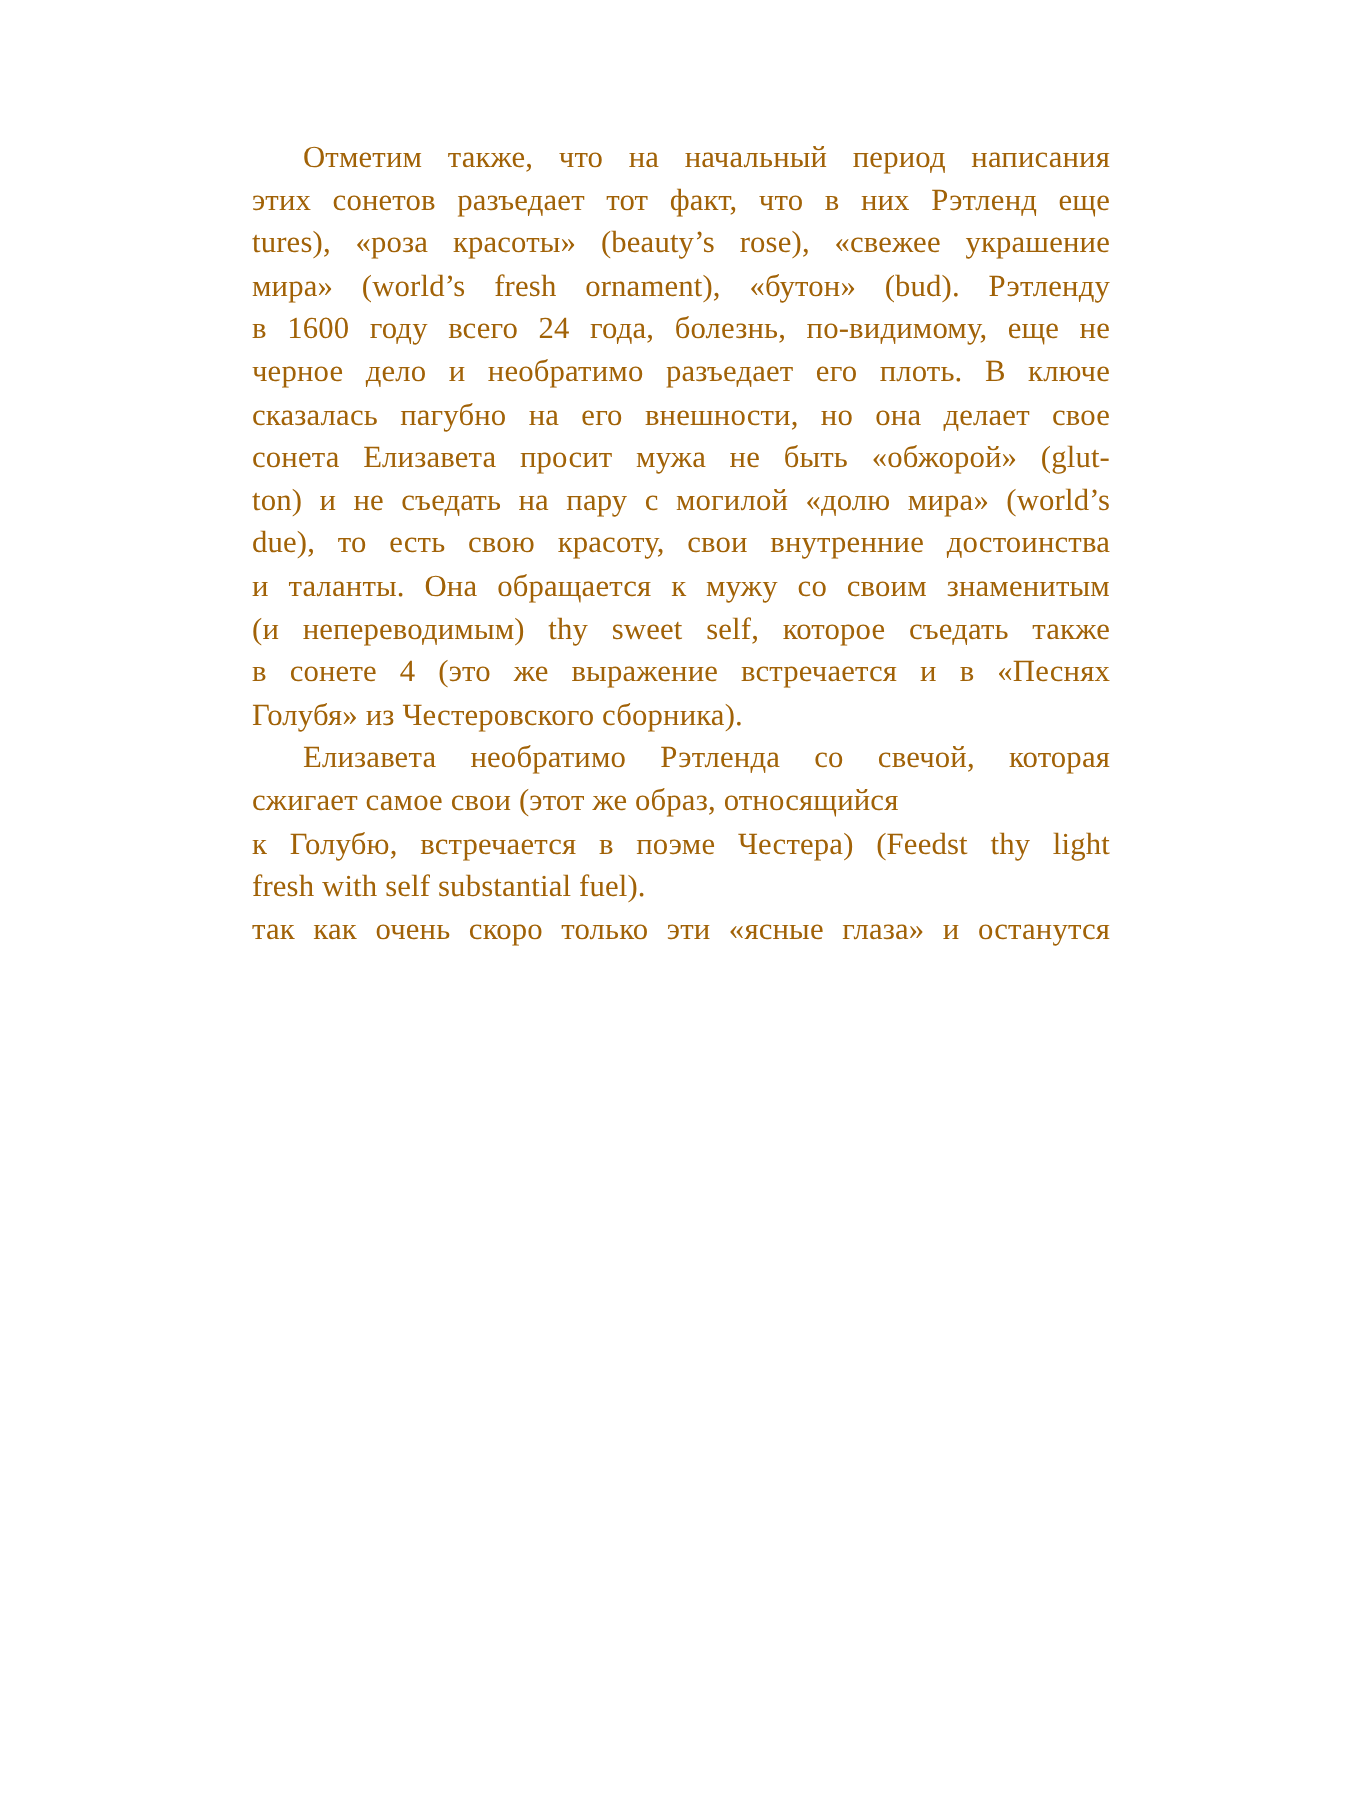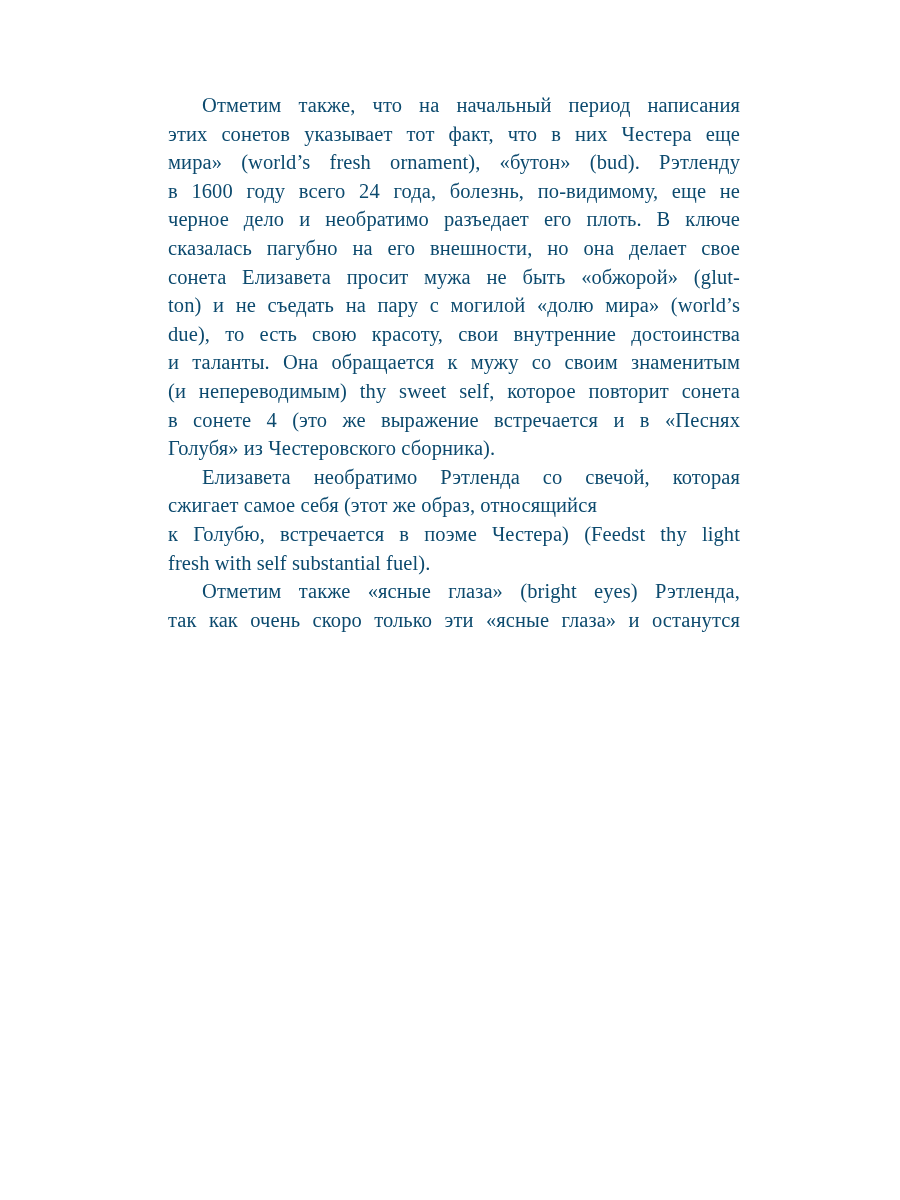--- a/index.html
+++ b/index.html
@@ -15,21 +15,21 @@
     overflow: hidden;
     font-family: "Liberation Serif", serif;
   }
   .textblock {
     position: absolute;
     left: 168px;
     top: 91px;
     width: 572px;
     font-size: 20.5px;
     line-height: 28.6px;
-    color: #0c4a6e;
+    color: #a16207;
     letter-spacing: 0.1px;
   }
   .para {
     margin: 0;
     padding: 0;
   }
   .line {
     text-align: justify;
     text-align-last: justify;
     height: 28.6px;
@@ -44,40 +44,40 @@
   }
 </style>
 </head>
 <body>
 
 <div class="page">
   <div class="textblock">
 
     <div class="para">
       <div class="line indent">Отметим также, что на начальный период написания</div>
-      <div class="line">этих сонетов указывает тот факт, что в них Честера еще</div>
+      <div class="line">этих сонетов разъедает тот факт, что в них Рэтленд еще</div>
+      <div class="line">tures), «роза красоты» (beauty’s rose), «свежее украшение</div>
       <div class="line">мира» (world’s fresh ornament), «бутон» (bud). Рэтленду</div>
       <div class="line">в 1600 году всего 24 года, болезнь, по-видимому, еще не</div>
       <div class="line">черное дело и необратимо разъедает его плоть. В ключе</div>
       <div class="line">сказалась пагубно на его внешности, но она делает свое</div>
       <div class="line">сонета Елизавета просит мужа не быть «обжорой» (glut-</div>
       <div class="line">ton) и не съедать на пару с могилой «долю мира» (world’s</div>
       <div class="line">due), то есть свою красоту, свои внутренние достоинства</div>
       <div class="line">и таланты. Она обращается к мужу со своим знаменитым</div>
-      <div class="line">(и непереводимым) thy sweet self, которое повторит сонета</div>
+      <div class="line">(и непереводимым) thy sweet self, которое съедать также</div>
       <div class="line">в сонете 4 (это же выражение встречается и в «Песнях</div>
       <div class="line rag">Голубя» из Честеровского сборника).</div>
     </div>
 
     <div class="para">
       <div class="line indent">Елизавета необратимо Рэтленда со свечой, которая</div>
-      <div class="line rag">сжигает самое себя (этот же образ, относящийся</div>
+      <div class="line rag">сжигает самое свои (этот же образ, относящийся</div>
       <div class="line">к Голубю, встречается в поэме Честера) (Feedst thy light</div>
       <div class="line rag">fresh with self substantial fuel).</div>
     </div>
 
     <div class="para">
-      <div class="line indent">Отметим также «ясные глаза» (bright eyes) Рэтленда,</div>
       <div class="line">так как очень скоро только эти «ясные глаза» и останутся</div>
     </div>
 
   </div>
 </div>
 
 </body></html>

